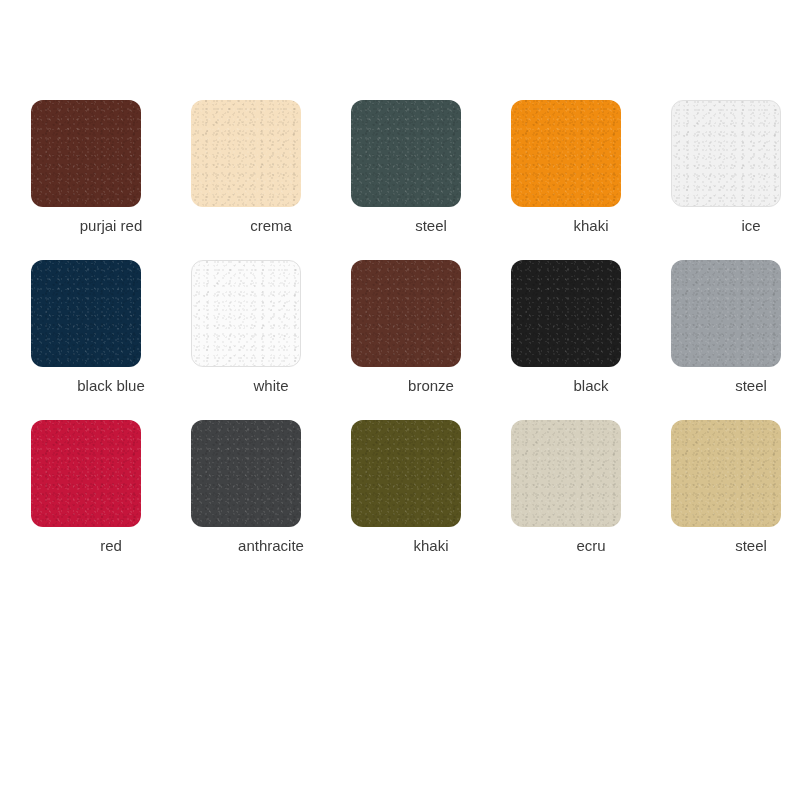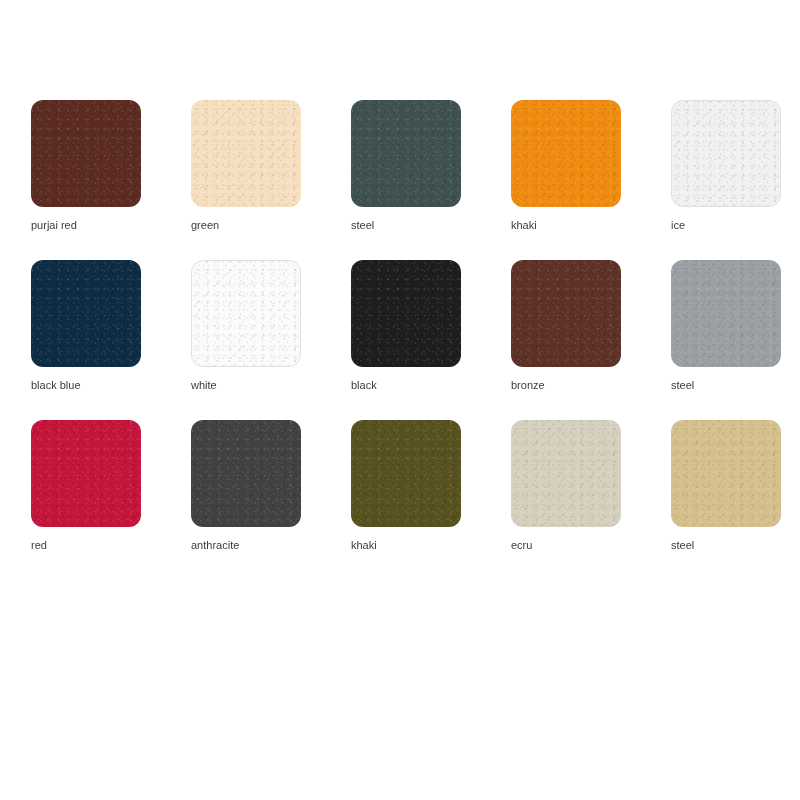--- a/index.html
+++ b/index.html
@@ -65,38 +65,39 @@
                      11px 11px, 10px 10px, 13px 13px, 12px 12px;
     opacity: 0.9;
   }
 
   .swatch-chip.light-chip {
     border: 1px solid #e0e0e0;
   }
 
   .swatch-label {
     margin-top: 12px;
-    font-size: 11px;
+    font-size: 15px;
     line-height: 13px;
     color: #3c3c3c;
     font-family: "Liberation Sans", sans-serif;
     white-space: nowrap;
+    text-align: center;
   }
 </style>
 </head>
 <body style="background-color: rgb(255, 255, 255);">
 
 <div id="swatch-grid">
     <div class="swatch-cell">
       <div class="swatch-chip" style="background-color: rgb(92, 44, 34);"></div>
       <div class="swatch-label">purjai red</div>
     </div>
     <div class="swatch-cell">
       <div class="swatch-chip" style="background-color: rgb(246, 224, 191);"></div>
-      <div class="swatch-label">green</div>
+      <div class="swatch-label">crema</div>
     </div>
     <div class="swatch-cell">
       <div class="swatch-chip" style="background-color: rgb(63, 81, 80);"></div>
       <div class="swatch-label">steel</div>
     </div>
     <div class="swatch-cell">
       <div class="swatch-chip" style="background-color: rgb(240, 140, 16);"></div>
       <div class="swatch-label">khaki</div>
     </div>
     <div class="swatch-cell">
@@ -105,26 +106,26 @@
     </div>
     <div class="swatch-cell">
       <div class="swatch-chip" style="background-color: rgb(13, 44, 69);"></div>
       <div class="swatch-label">black blue</div>
     </div>
     <div class="swatch-cell">
       <div class="swatch-chip light-chip" style="background-color: rgb(251, 251, 251);"></div>
       <div class="swatch-label">white</div>
     </div>
     <div class="swatch-cell">
+      <div class="swatch-chip" style="background-color: rgb(94, 50, 39);"></div>
+      <div class="swatch-label">bronze</div>
+    </div>
+    <div class="swatch-cell">
       <div class="swatch-chip" style="background-color: rgb(30, 30, 30);"></div>
       <div class="swatch-label">black</div>
-    </div>
-    <div class="swatch-cell">
-      <div class="swatch-chip" style="background-color: rgb(94, 50, 39);"></div>
-      <div class="swatch-label">bronze</div>
     </div>
     <div class="swatch-cell">
       <div class="swatch-chip" style="background-color: rgb(155, 160, 165);"></div>
       <div class="swatch-label">steel</div>
     </div>
     <div class="swatch-cell">
       <div class="swatch-chip" style="background-color: rgb(197, 21, 59);"></div>
       <div class="swatch-label">red</div>
     </div>
     <div class="swatch-cell">

